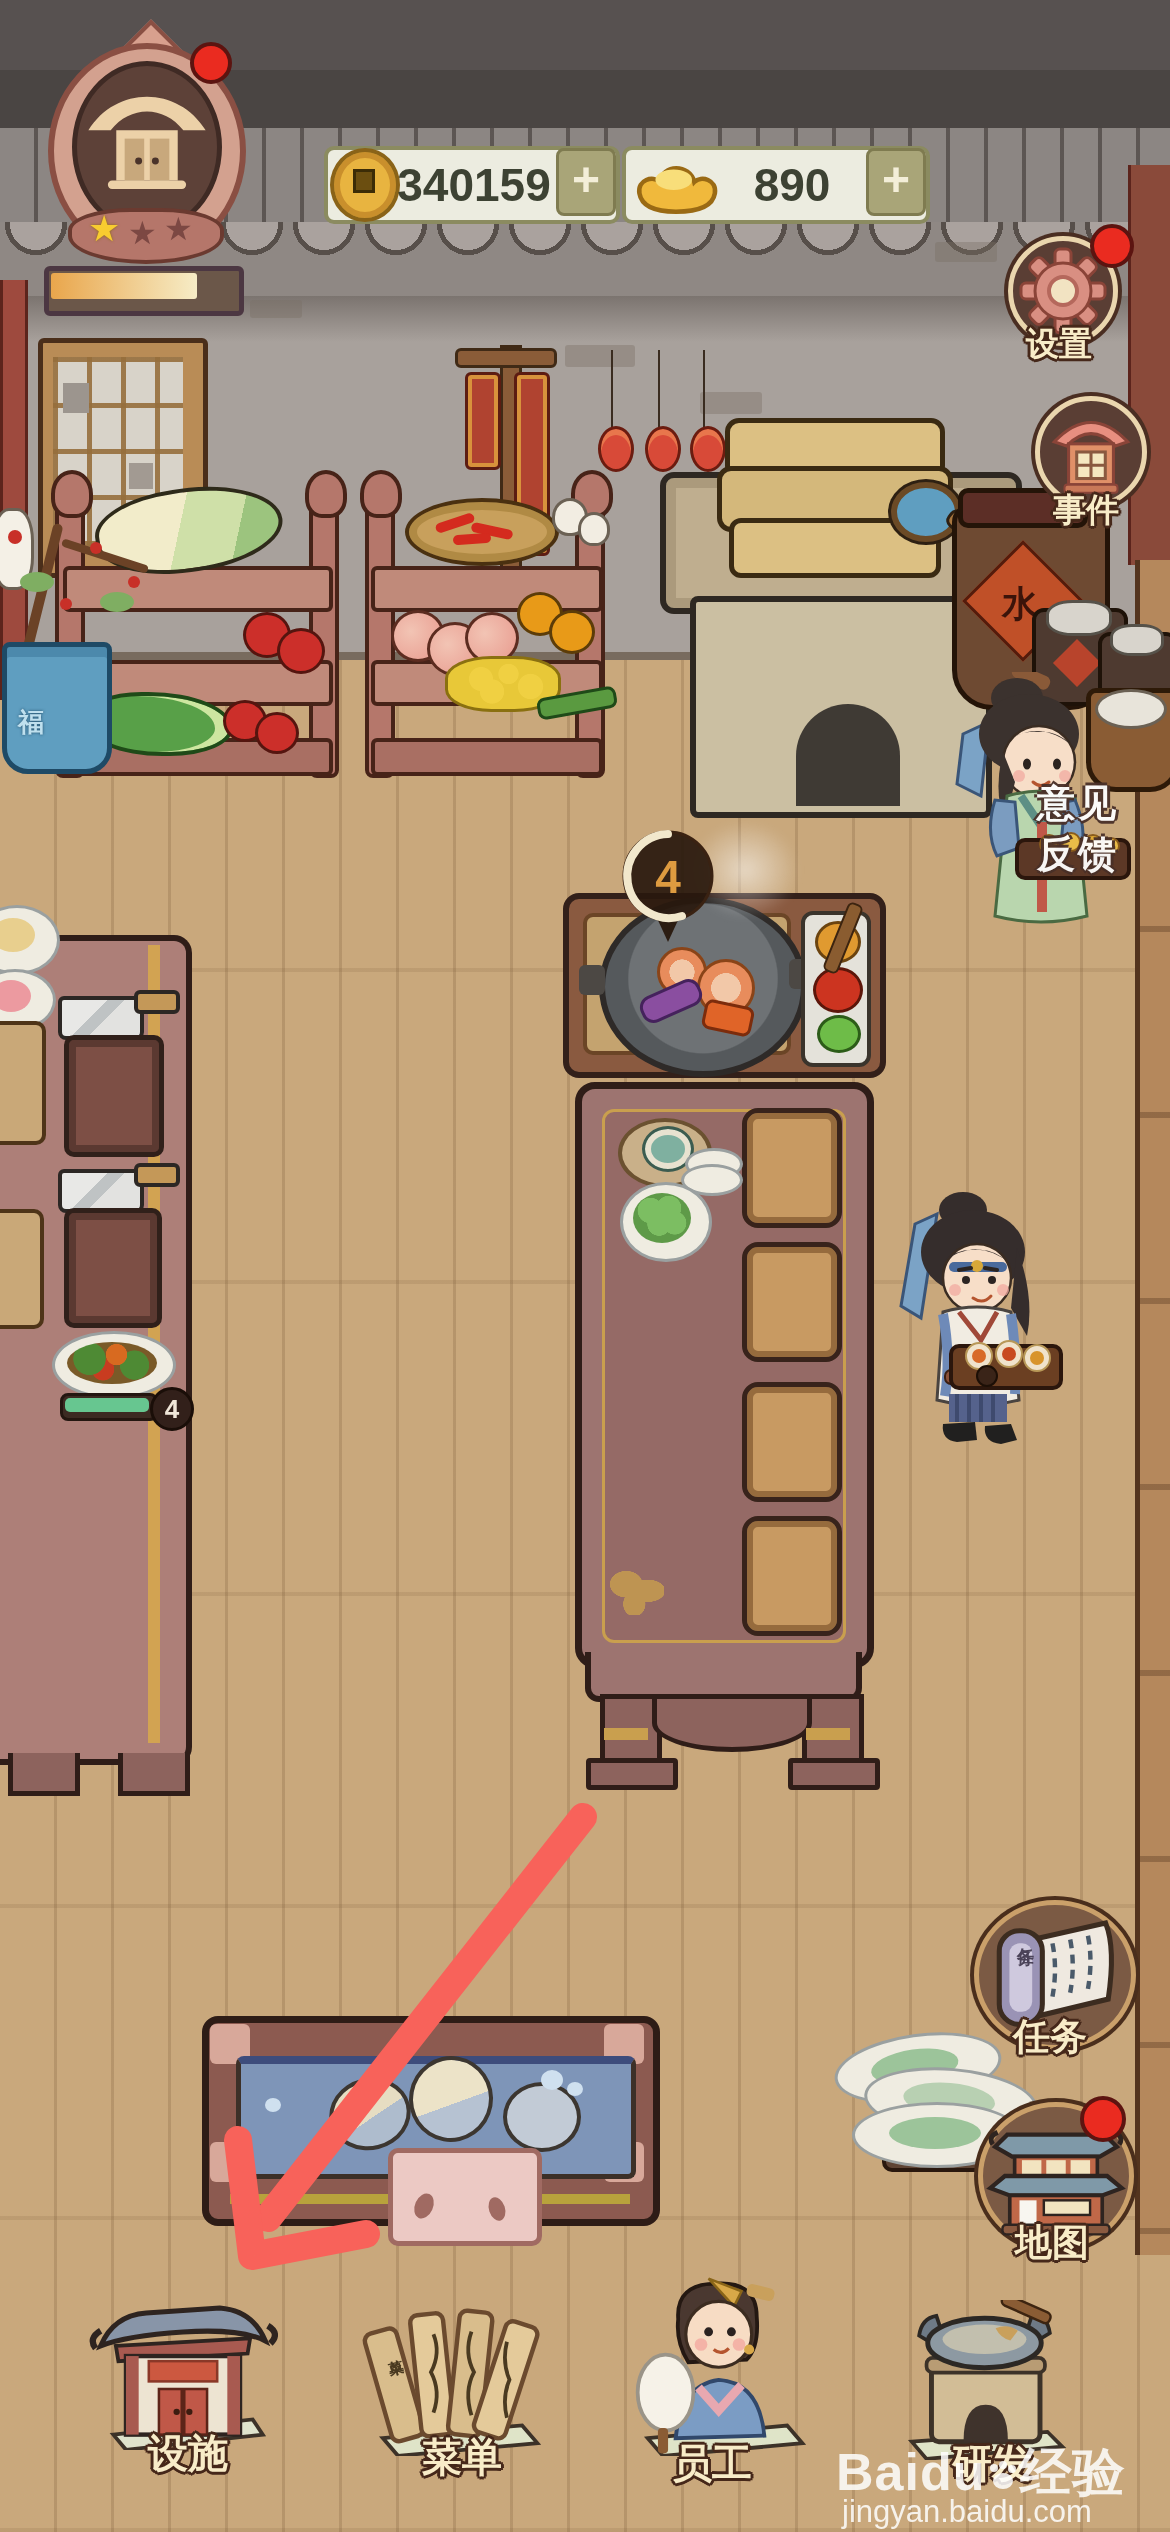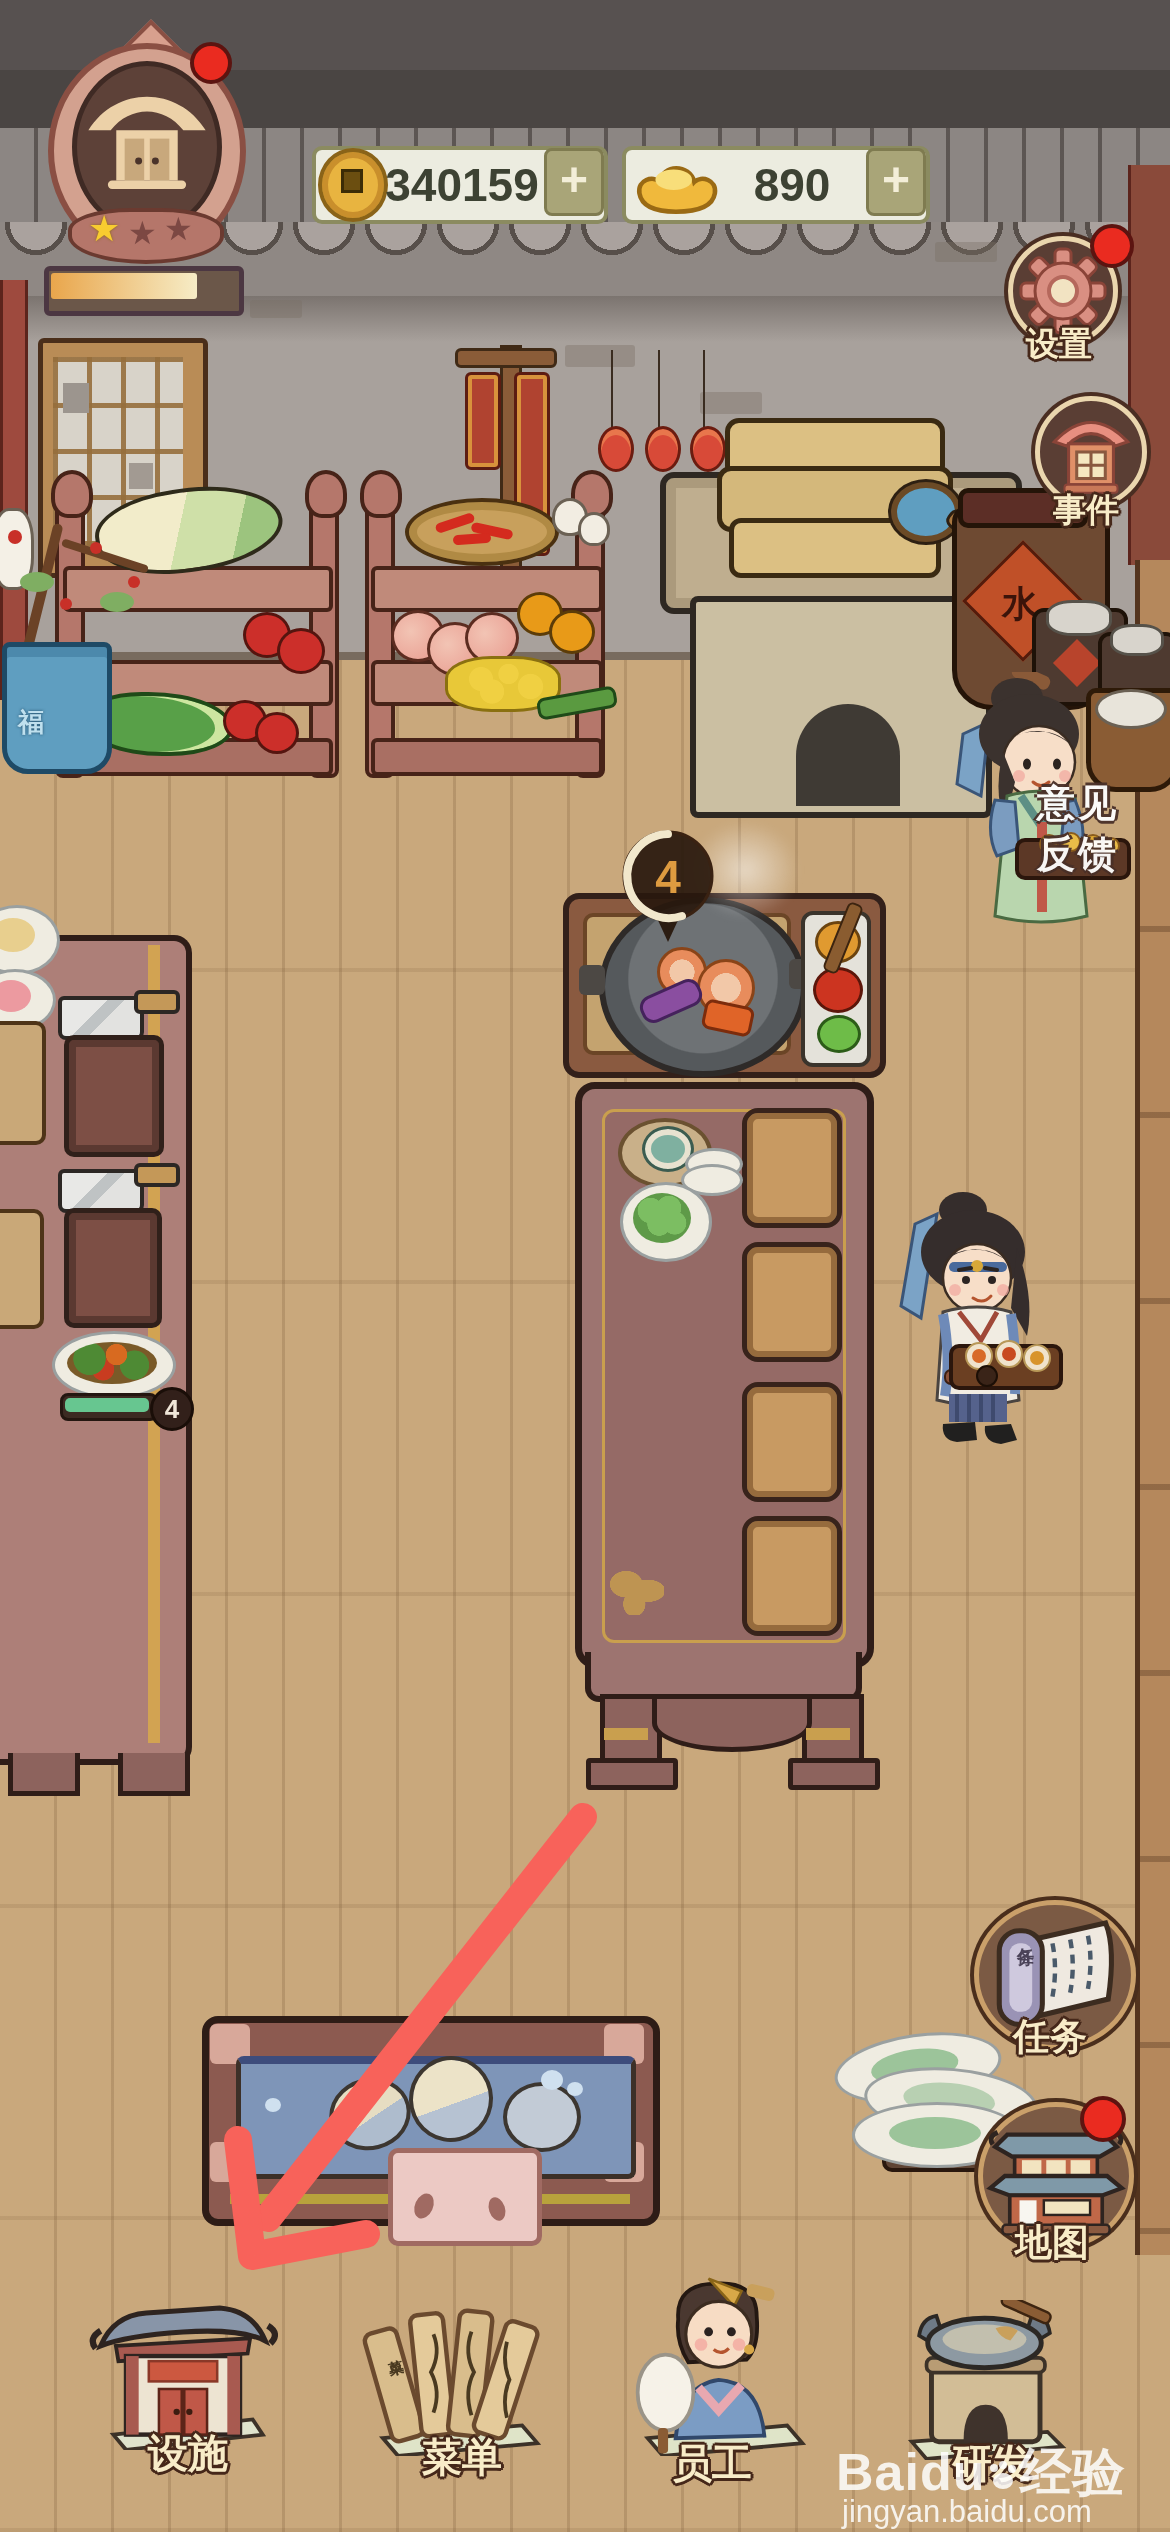--- a/index.html
+++ b/index.html
@@ -376,21 +376,21 @@
     <span class="abs" style="left:16px;top:-4px;font-size:36px;color:#f8cc30;text-shadow:0 0 3px #8a6a10;">★</span>
     <span class="abs" style="left:56px;top:2px;font-size:32px;color:#7c4843;">★</span>
     <span class="abs" style="left:92px;top:-2px;font-size:32px;color:#7c4843;">★</span>
   </div>
   <div class="abs red-dot" style="left:160px;top:17px;width:34px;height:34px;"></div>
 </div>
 <div class="abs" style="left:44px;top:266px;width:190px;height:40px;background:#6b5749;border:5px solid #4c3742;border-radius:6px;">
   <div class="abs" style="left:2px;top:2px;width:146px;height:26px;background:linear-gradient(90deg,#e9a64c,#f6ecc6);border-radius:3px;"></div>
 </div>
 
-<div class="abs cur-bar" style="left:312px;top:146px;width:288px;height:70px;">
+<div class="abs cur-bar" style="left:324px;top:146px;width:288px;height:70px;">
   <div class="abs" style="left:2px;top:-2px;width:62px;height:66px;background:#e8b440;border:4px solid #8a6318;border-radius:50%;box-shadow:inset 0 0 0 6px #c98f2c;">
     <div class="abs" style="left:19px;top:17px;width:16px;height:18px;background:#6b4e10;border:3px solid #3c2c06;"></div>
   </div>
   <div class="abs cur-val" style="left:66px;top:8px;width:160px;">340159</div>
   <div class="abs plus-btn" style="left:228px;top:-2px;width:54px;height:62px;">+</div>
 </div>
 <div class="abs cur-bar" style="left:622px;top:146px;width:300px;height:70px;">
   <svg class="abs" style="left:4px;top:0px;" width="92" height="64" viewBox="0 0 80 56">
     <path d="M8,38 C6,26 20,22 26,28 C28,12 52,12 56,28 C62,22 76,26 74,38 C72,50 58,54 40,54 C22,54 10,50 8,38 Z" fill="#f0b93c" stroke="#9a6a14" stroke-width="4"></path>
     <ellipse cx="38" cy="26" rx="16" ry="9" fill="#f8de7a"></ellipse>

